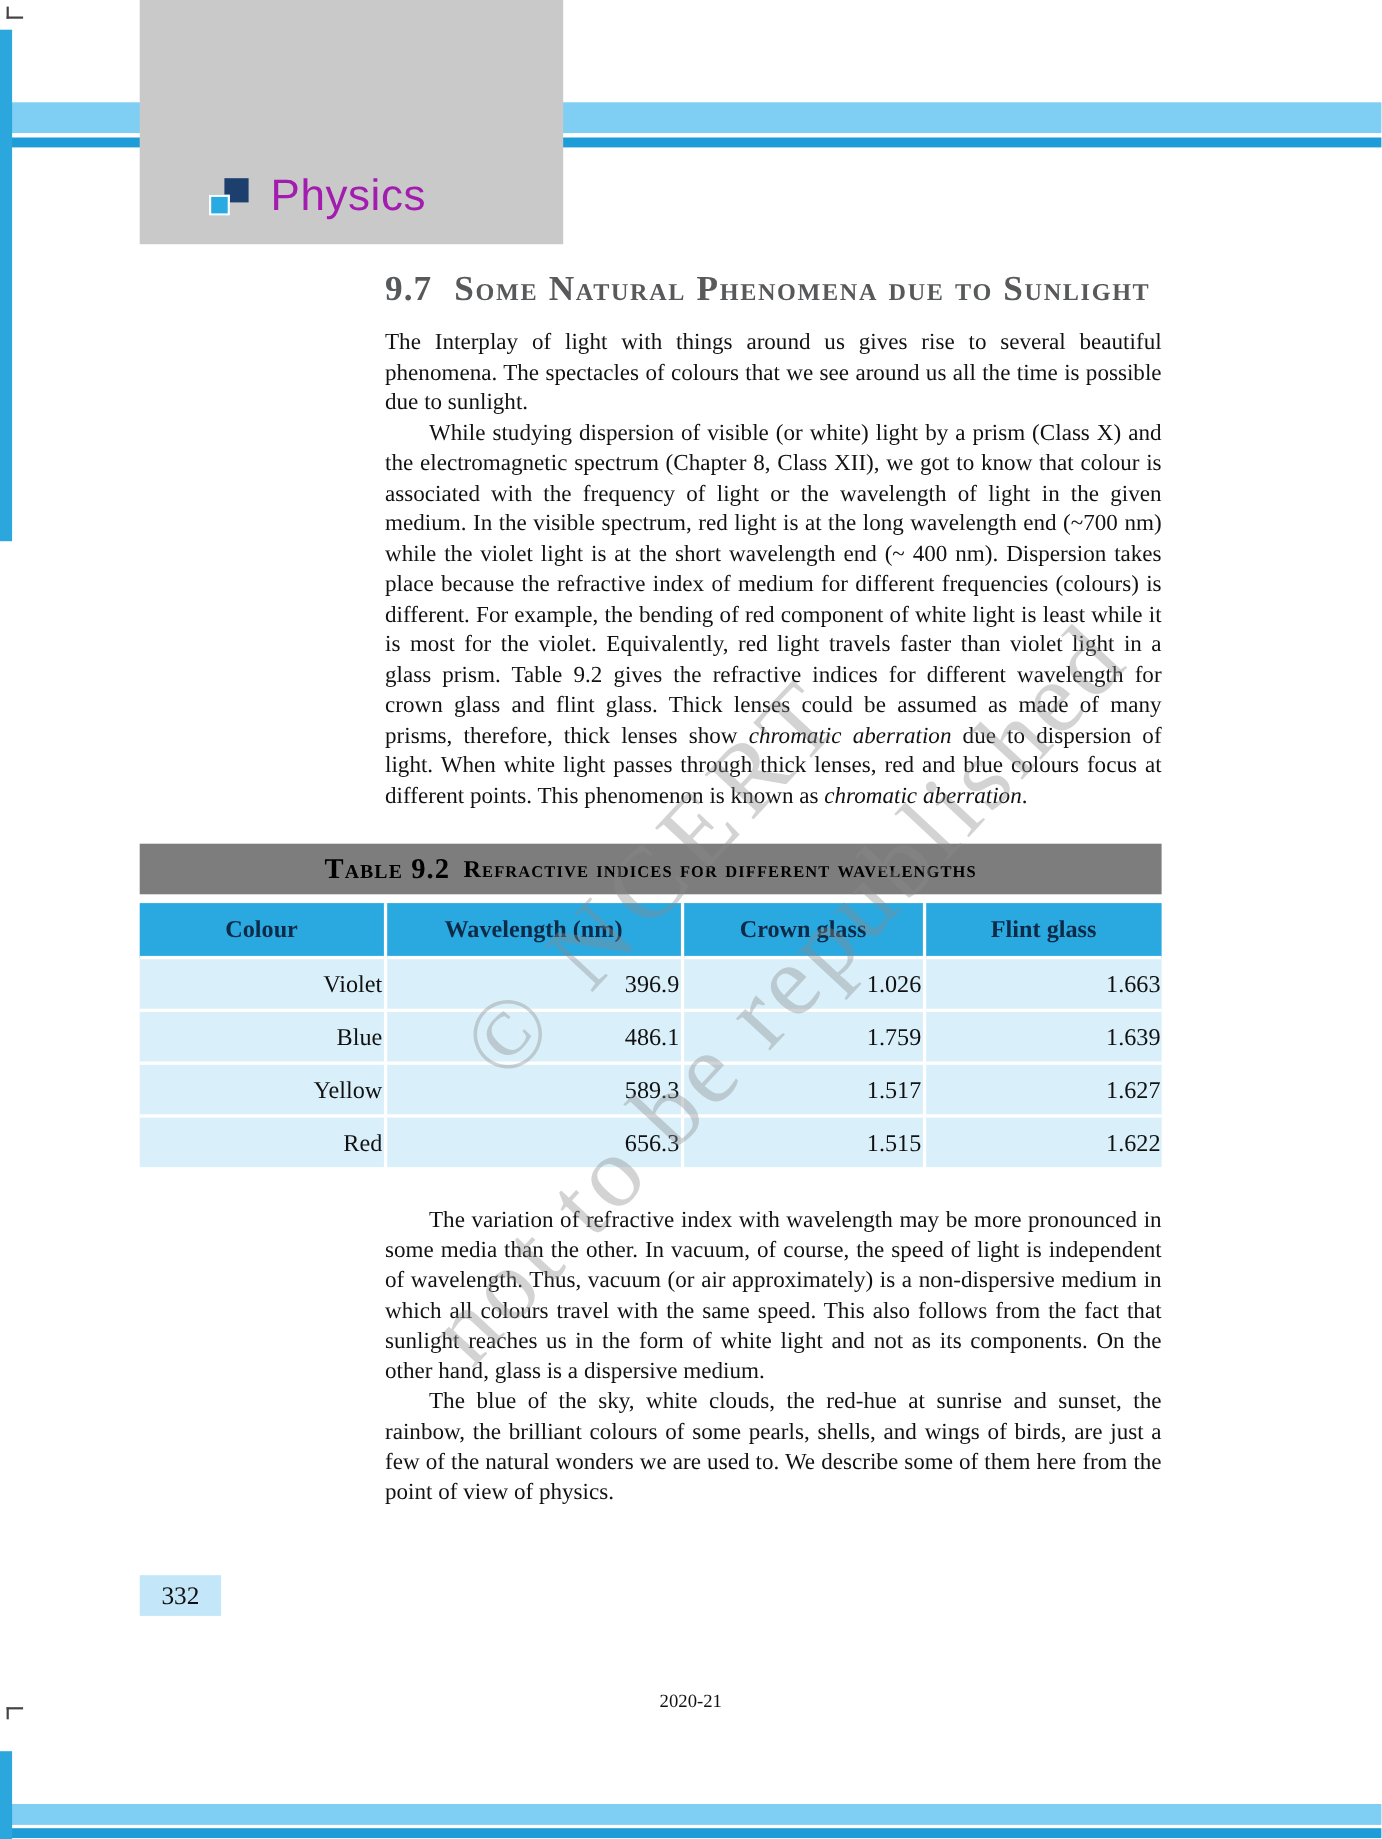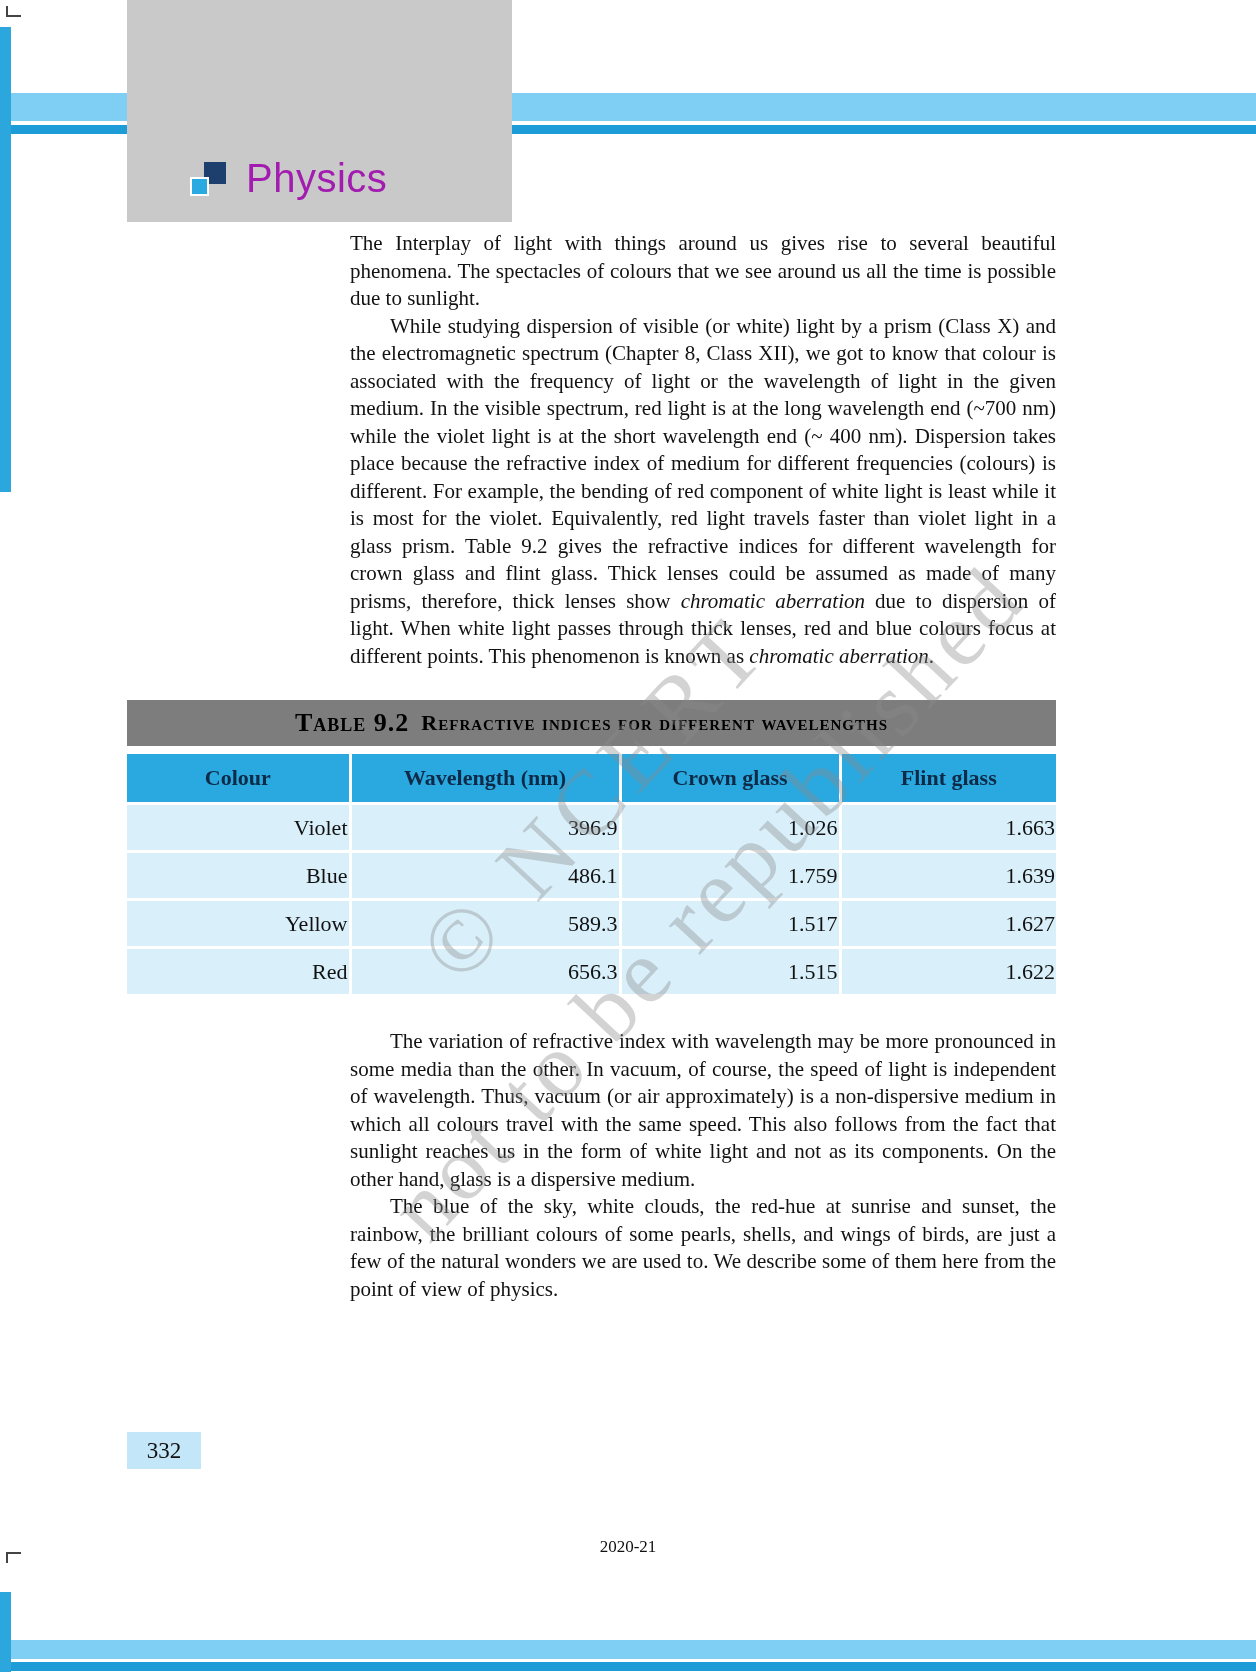--- a/index.html
+++ b/index.html
@@ -87,20 +87,23 @@
     <span class="brand-icon">
       <span class="sq-dark"></span>
       <span class="sq-cyan"></span>
     </span>
     <span class="brand-title">Physics</span>
   </div>
 </div>
 
 <div class="content">
 
+  <h2 class="section-heading">
+    <span class="section-number">9.7</span><span class="section-title">Some Natural Phenomena due to Sunlight</span>
+  </h2>
 
   <div id="paragraphs-before">
       <p class="body-para"><span>The Interplay of light with things around us gives rise to several beautiful phenomena. The spectacles of colours that we see around us all the time is possible due to sunlight.</span></p>
       <p class="body-para indent"><span>While studying dispersion of visible (or white) light by a prism (Class X) and the electromagnetic spectrum (Chapter 8, Class XII), we got to know that colour is associated with the frequency of light or the wavelength of light in the given medium. In the visible spectrum, red light is at the long wavelength end (~700 nm) while the violet light is at the short wavelength end (~ 400 nm). Dispersion takes place because the refractive index of medium for different frequencies (colours) is different. For example, the bending of red component of white light is least while it is most for the violet. Equivalently, red light travels faster than violet light in a glass prism. Table 9.2 gives the refractive indices for different wavelength for crown glass and flint glass. Thick lenses could be assumed as made of many prisms, therefore, thick lenses show </span><em>chromatic aberration</em><span> due to dispersion of light. When white light passes through thick lenses, red and blue colours focus at different points. This phenomenon is known as </span><em>chromatic aberration</em><span>.</span></p>
     </div>
 
   <div class="table-block">
     <div class="table-title">
       <span class="t-label">Table 9.2</span>
       <span class="t-rest">Refractive indices for different wavelengths</span>

